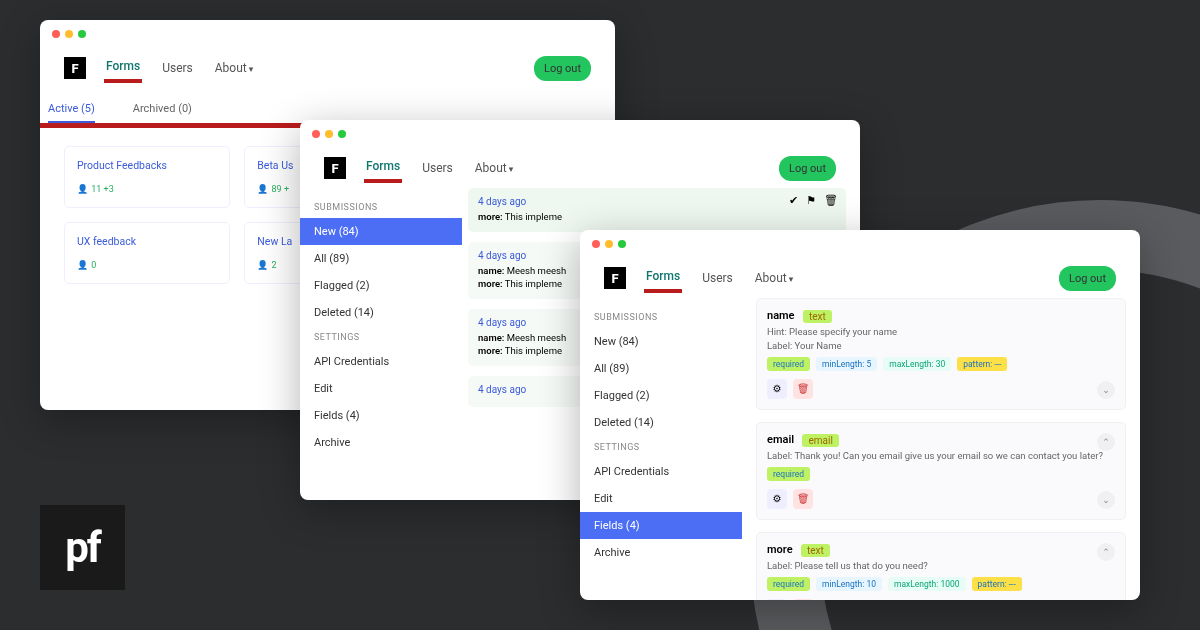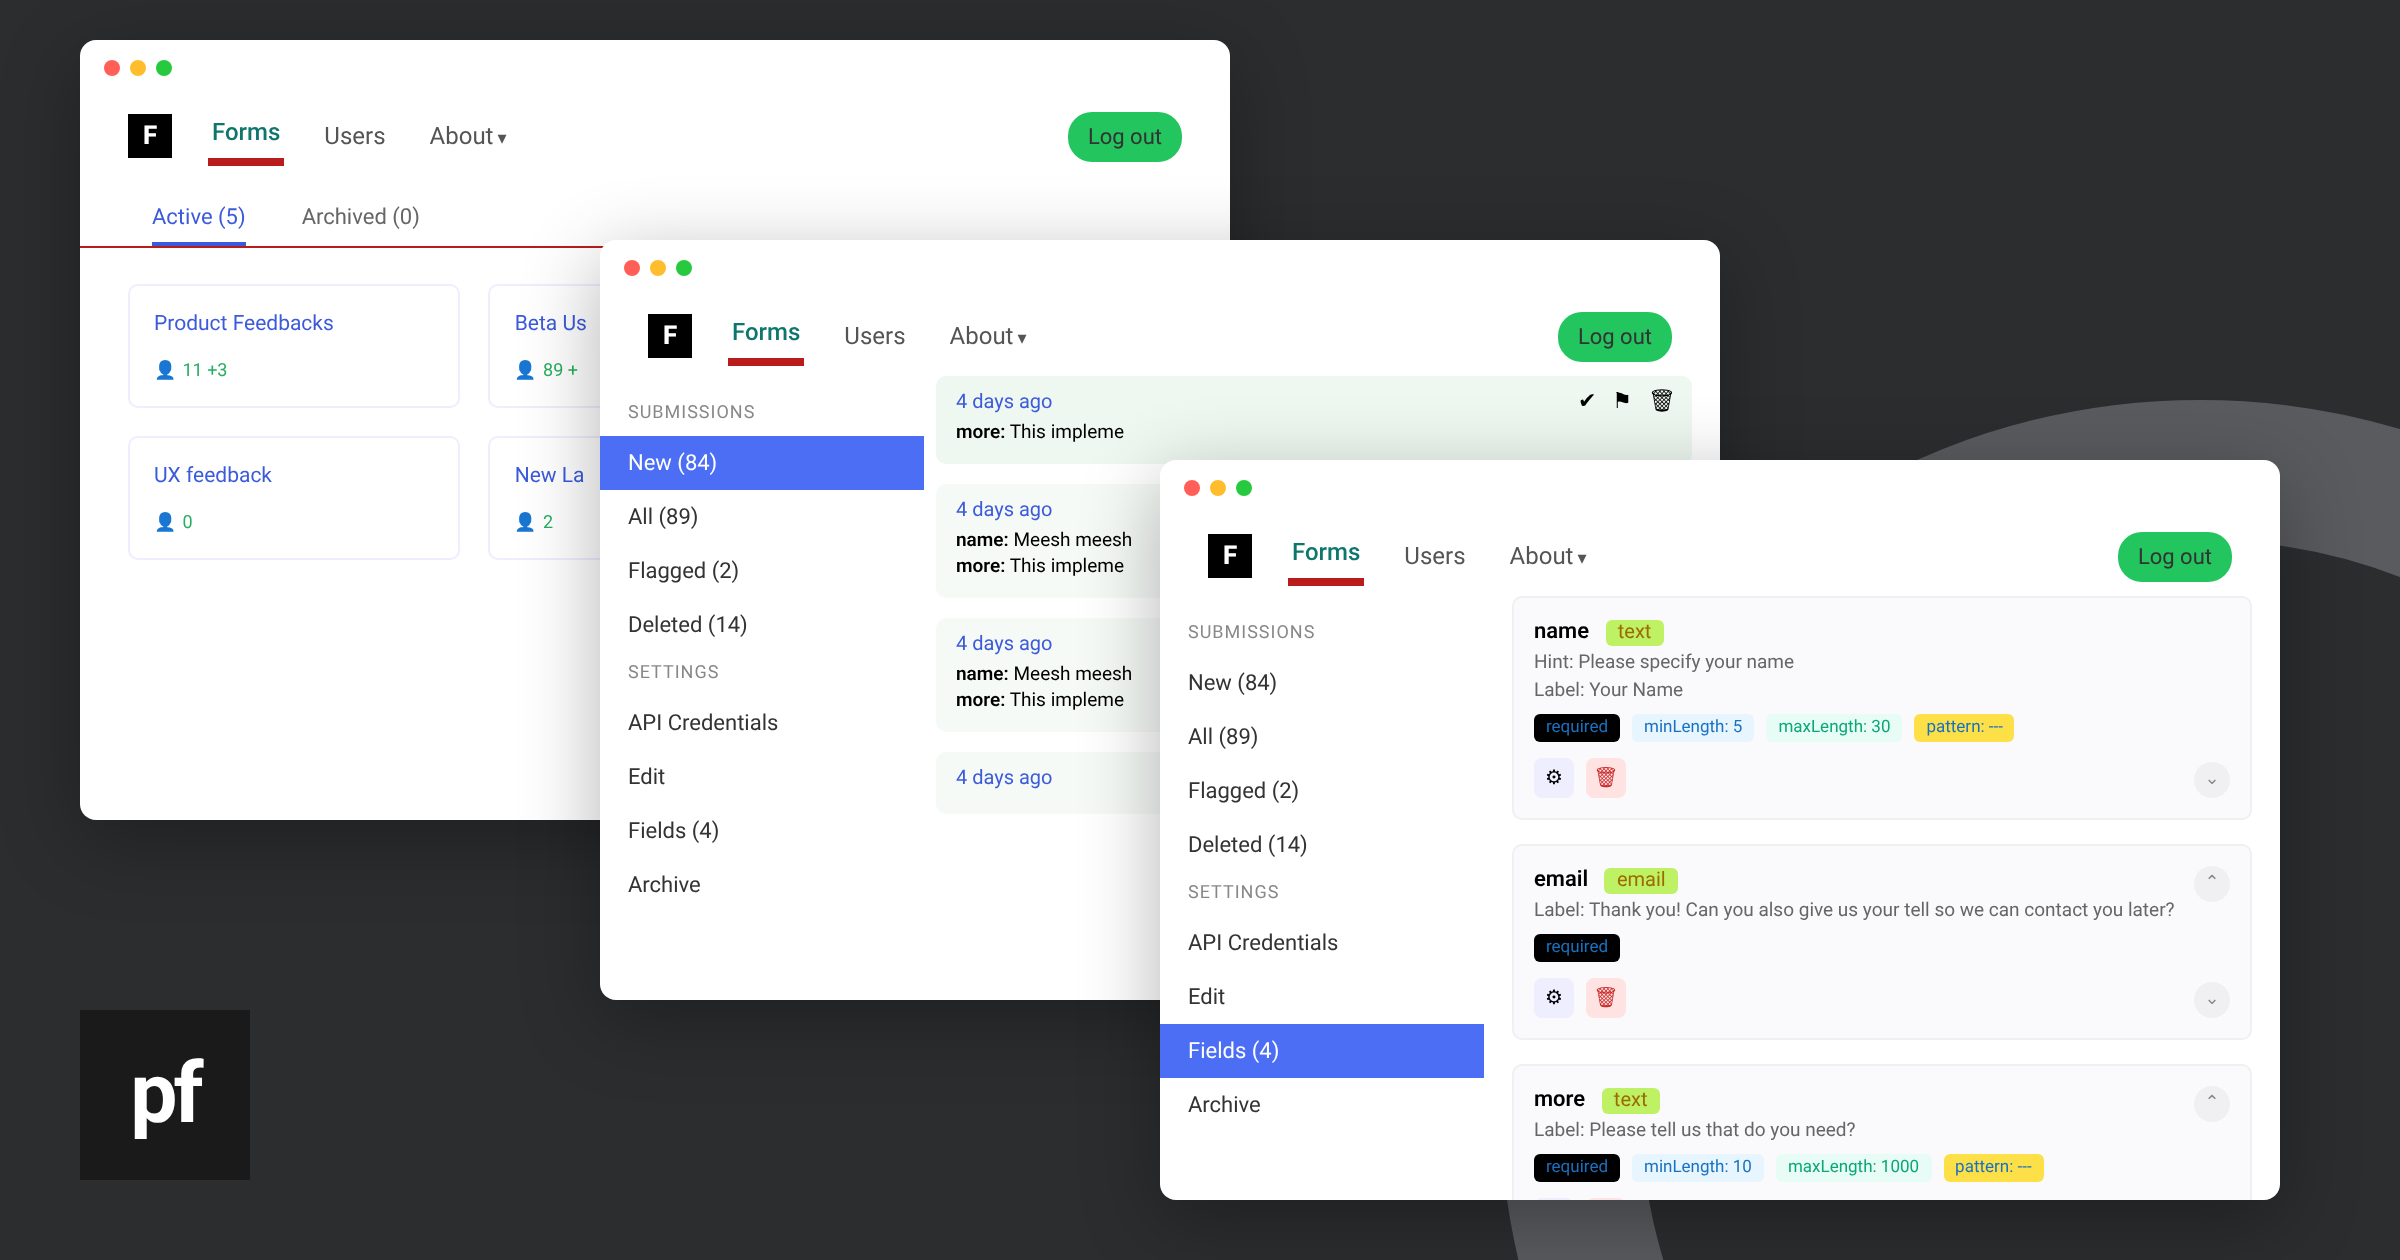--- a/index.html
+++ b/index.html
@@ -14,21 +14,21 @@
 
 .topbar{display:flex;align-items:center;padding:0 24px;height:40px;gap:18px;font-size:12px}
 .brand{width:22px;height:22px;background:#000;color:#fff;display:flex;align-items:center;justify-content:center;font-weight:800;font-size:13px}
 .nav-item{color:#555;cursor:pointer;padding:6px 2px}
 .nav-item.active{color:#0f766e;border-bottom:4px solid #b91c1c;font-weight:500}
 .chev{font-size:9px;margin-left:2px}
 .logout{margin-left:auto;background:#22c55e;border:none;border-radius:12px;padding:6px 10px;font-size:11px;color:#333;cursor:pointer}
 
 
 .w1{left:40px;top:20px;width:575px;height:390px}
-.tabs{display:flex;gap:28px;padding:0 36px;margin-top:8px;border-bottom:1px solid #b91c1c;font-size:11px}
+.tabs{display:flex;gap:38px;padding:0 8px;margin-top:8px;border-bottom:5px solid #b91c1c;font-size:11px}
 .tab{padding:6px 0;color:#666;cursor:pointer}
 .tab.active{color:#3b5bdb;border-bottom:2px solid #3b5bdb}
 .cards{display:grid;grid-template-columns:1fr 1fr 1fr;gap:14px;padding:18px 24px}
 .card{border:1px solid #eef;border-radius:5px;padding:12px;font-size:11px}
 .card-title{color:#3b5bdb;font-size:10.5px;margin-bottom:10px}
 .count{display:inline-flex;align-items:center;gap:3px;font-size:9px;color:#27ae60}
 .count .ic{font-size:9px}
 
 
 .w2{left:300px;top:120px;width:560px;height:380px}
@@ -49,21 +49,21 @@
 
 .w3{left:580px;top:230px;width:560px;height:370px}
 .body3{display:flex;height:calc(100% - 68px)}
 .fields{flex:1;padding:0 14px;overflow:hidden}
 .field{background:#fafafc;border:1px solid #f0f0f2;border-radius:5px;padding:10px;margin-bottom:12px;font-size:9.5px;position:relative}
 .field-name{font-weight:600;font-size:11px;display:inline-block}
 .field-type{display:inline-block;background:#bef264;color:#9c6a00;border-radius:3px;padding:1px 6px;font-size:10px;margin-left:6px;vertical-align:middle}
 .field-line{color:#666;margin:3px 0}
 .badges{display:flex;gap:6px;margin-top:6px;flex-wrap:wrap}
 .badge{border-radius:3px;padding:2px 6px;font-size:8.5px}
-.b-req{background:#000000;color:#1971c2}
+.b-req{background:#bef264;color:#1971c2}
 .b-min{background:#e7f5ff;color:#1971c2}
 .b-max{background:#e6fcf5;color:#0ca678}
 .b-pat{background:#fde047;color:#1971c2}
 .field-acts{display:flex;gap:6px;margin-top:8px}
 .icon-btn{width:20px;height:20px;border-radius:4px;display:flex;align-items:center;justify-content:center;font-size:10px;cursor:pointer}
 .ib-set{background:#eef}
 .ib-del{background:#ffe3e3;color:#c92a2a}
 .expand{position:absolute;right:10px;top:10px;width:18px;height:18px;border-radius:50%;background:#f0f0f2;display:flex;align-items:center;justify-content:center;font-size:9px;color:#888;cursor:pointer}
 .expand2{position:absolute;right:10px;bottom:10px;width:18px;height:18px;border-radius:50%;background:#f0f0f2;display:flex;align-items:center;justify-content:center;font-size:9px;color:#888;cursor:pointer}
 </style>
@@ -218,21 +218,21 @@
         <div class="field-acts">
           <div class="icon-btn ib-set">⚙</div>
           <div class="icon-btn ib-del">🗑</div>
         </div>
       </div>
       <div class="field">
         <div class="expand">⌃</div>
         <div class="expand2">⌄</div>
         <span class="field-name">email</span>
         <span class="field-type">email</span>
-        <div class="field-line">Label: Thank you! Can you also give us your tell so we can contact you later?</div>
+        <div class="field-line">Label: Thank you! Can you email give us your email so we can contact you later?</div>
         <div class="badges">
           <span class="badge b-req">required</span>
         </div>
         <div class="field-acts">
           <div class="icon-btn ib-set">⚙</div>
           <div class="icon-btn ib-del">🗑</div>
         </div>
       </div>
       <div class="field">
         <div class="expand">⌃</div>

